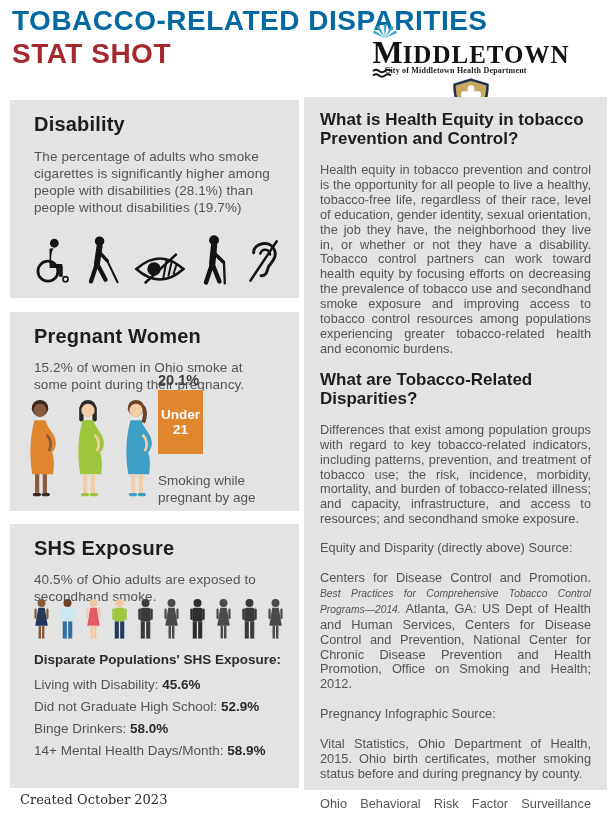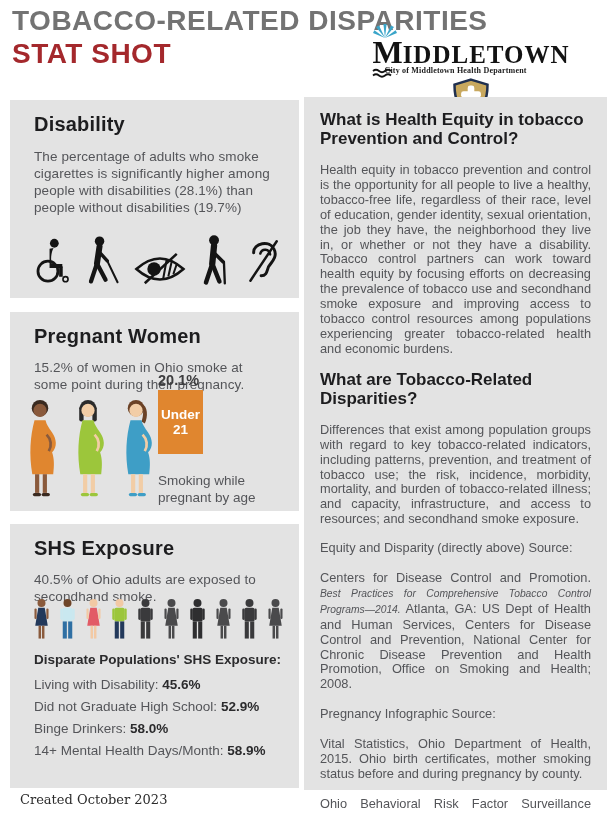--- a/index.html
+++ b/index.html
@@ -1,21 +1,21 @@
 <!DOCTYPE html>
 <html><head>
 <meta charset="utf-8">
 <style>
   html,body{margin:0;padding:0;background:#fff;}
   .page{position:relative;width:613px;height:814px;background:#ffffff;
         font-family:"Liberation Sans",sans-serif;overflow:hidden;color:#545559;}
 
   
   .title-block{position:absolute;left:12px;top:4px;line-height:1.18;}
-  .title-line1{font-size:28px;font-weight:bold;letter-spacing:.5px;color:#737373;text-align:center;}
+  .title-line1{font-size:28px;font-weight:bold;letter-spacing:.5px;color:#0369a1;text-align:center;}
   .title-line2{font-size:28px;font-weight:bold;letter-spacing:.5px;color:#A4282C;}
   .logo-block{position:absolute;left:333px;top:34px;width:276px;height:60px;display:flex;align-items:center;gap:7px;flex-direction:column;}
   .mtown{position:relative;font-family:"Liberation Serif",serif;font-weight:bold;color:#121212;white-space:nowrap;}
   .mtown .big-m{font-size:32px;}
   .mtown .rest{font-size:25px;letter-spacing:1px;}
   .mtown .burst{position:absolute;left:1px;top:-10px;}
   .mtown .waves{position:absolute;left:0px;top:34px;}
   .mtown .tagline{position:absolute;left:12px;top:32px;font-size:8px;font-weight:bold;letter-spacing:.2px;color:#1a1a1a;white-space:nowrap;}
   .shield-wrap{display:flex;flex-direction:column;align-items:center;width:52px;}
   .shield-label{font-size:6.5px;font-weight:bold;color:#20304F;margin-top:1px;}
@@ -302,21 +302,21 @@
         <div class="stat-row"><span>14+ Mental Health Days/Month:</span> <b>58.9%</b></div>
       </div>
   </div>
 
   <div class="panel" id="panel-right">
     <h3>What is Health Equity in tobacco Prevention and Control?</h3>
     <p>Health equity in tobacco prevention and control is the opportunity for all people to live a healthy, tobacco-free life, regardless of their race, level of education, gender identity, sexual orientation, the job they have, the neighborhood they live in, or whether or not they have a disability. Tobacco control partners can work toward health equity by focusing efforts on decreasing the prevalence of tobacco use and secondhand smoke exposure and improving access to tobacco control resources among populations experiencing greater tobacco-related health and economic burdens.</p>
     <h3>What are Tobacco-Related Disparities?</h3>
     <p>Differences that exist among population groups with regard to key tobacco-related indicators, including patterns, prevention, and treatment of tobacco use; the risk, incidence, morbidity, mortality, and burden of tobacco-related illness; and capacity, infrastructure, and access to resources; and secondhand smoke exposure.</p>
     <p class="src-label" style="margin-top:14px">Equity and Disparity (directly above) Source:</p>
-    <p class="src-text"><span>Centers for Disease Control and Promotion. </span><i>Best Practices for Comprehensive Tobacco Control Programs—2014.</i><span> Atlanta, GA: US Dept of Health and Human Services, Centers for Disease Control and Prevention, National Center for Chronic Disease Prevention and Health Promotion, Office on Smoking and Health; 2008.</span></p>
+    <p class="src-text"><span>Centers for Disease Control and Promotion. </span><i>Best Practices for Comprehensive Tobacco Control Programs—2014.</i><span> Atlanta, GA: US Dept of Health and Human Services, Centers for Disease Control and Prevention, National Center for Chronic Disease Prevention and Health Promotion, Office on Smoking and Health; 2012.</span></p>
     <p class="src-label">Pregnancy Infographic Source:</p>
     <p class="src-text">Vital Statistics, Ohio Department of Health, 2015. Ohio birth certificates, mother smoking status before and during pregnancy by county.</p>
     <p class="src-text">Ohio Behavioral Risk Factor Surveillance System, 2015.</p>
   </div>
 
   <div class="footer-note">Created October 2023</div>
 
 </div>
 
 </body></html>

